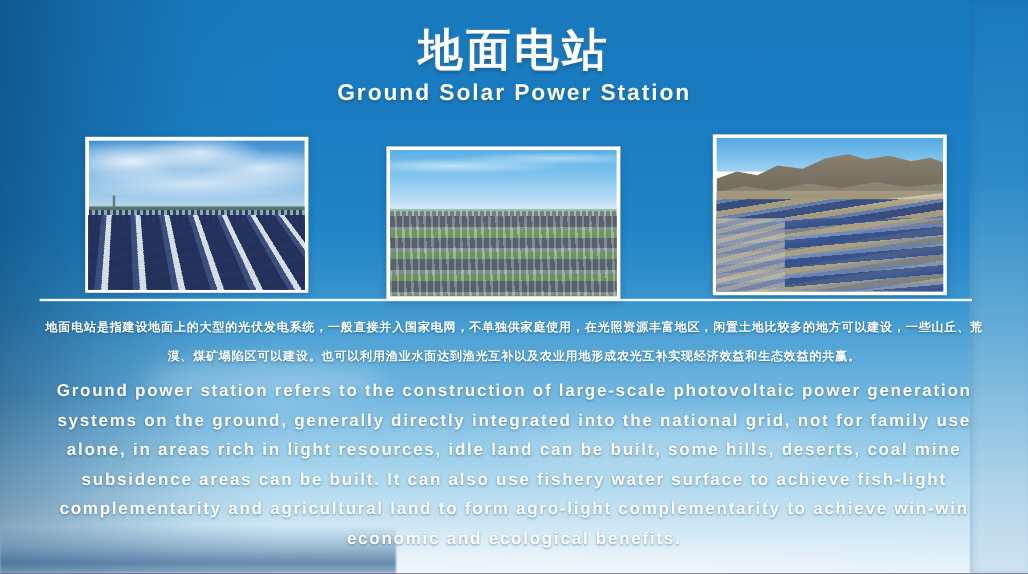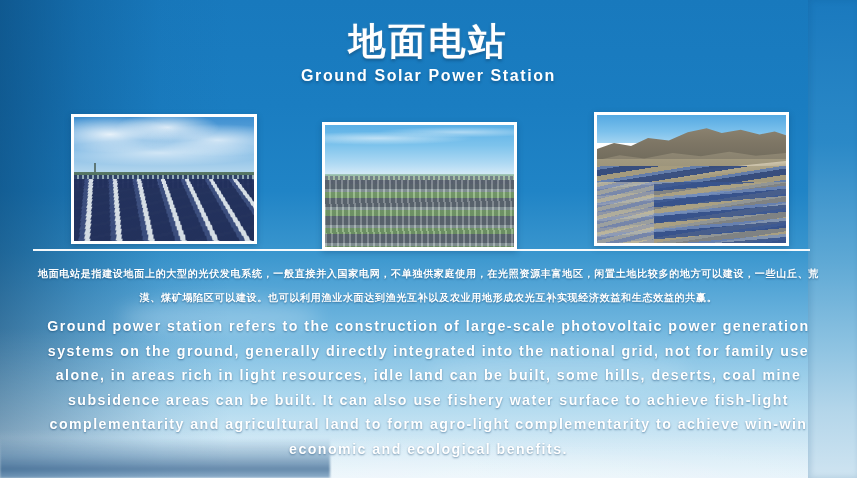--- a/index.html
+++ b/index.html
@@ -101,21 +101,21 @@
     font-family: "DejaVu Sans", "Liberation Sans", sans-serif;
     font-size: 37px;
     font-weight: 700;
     letter-spacing: 3px;
     color: #ffffff;
     line-height: 1.08;
     text-shadow: 0 2px 3px rgba(8,55,95,.50), 0 0 2px rgba(255,255,255,.35);
   }
   .title-en {
     margin-top: 5px;
-    font-size: 16px;
+    font-size: 19px;
     font-weight: 700;
     letter-spacing: 1.6px;
     color: #ffffff;
     text-shadow: 0 2px 3px rgba(8,55,95,.45);
   }
 
   
   .photo-row {
     position: absolute;
     left: 0; right: 0;

